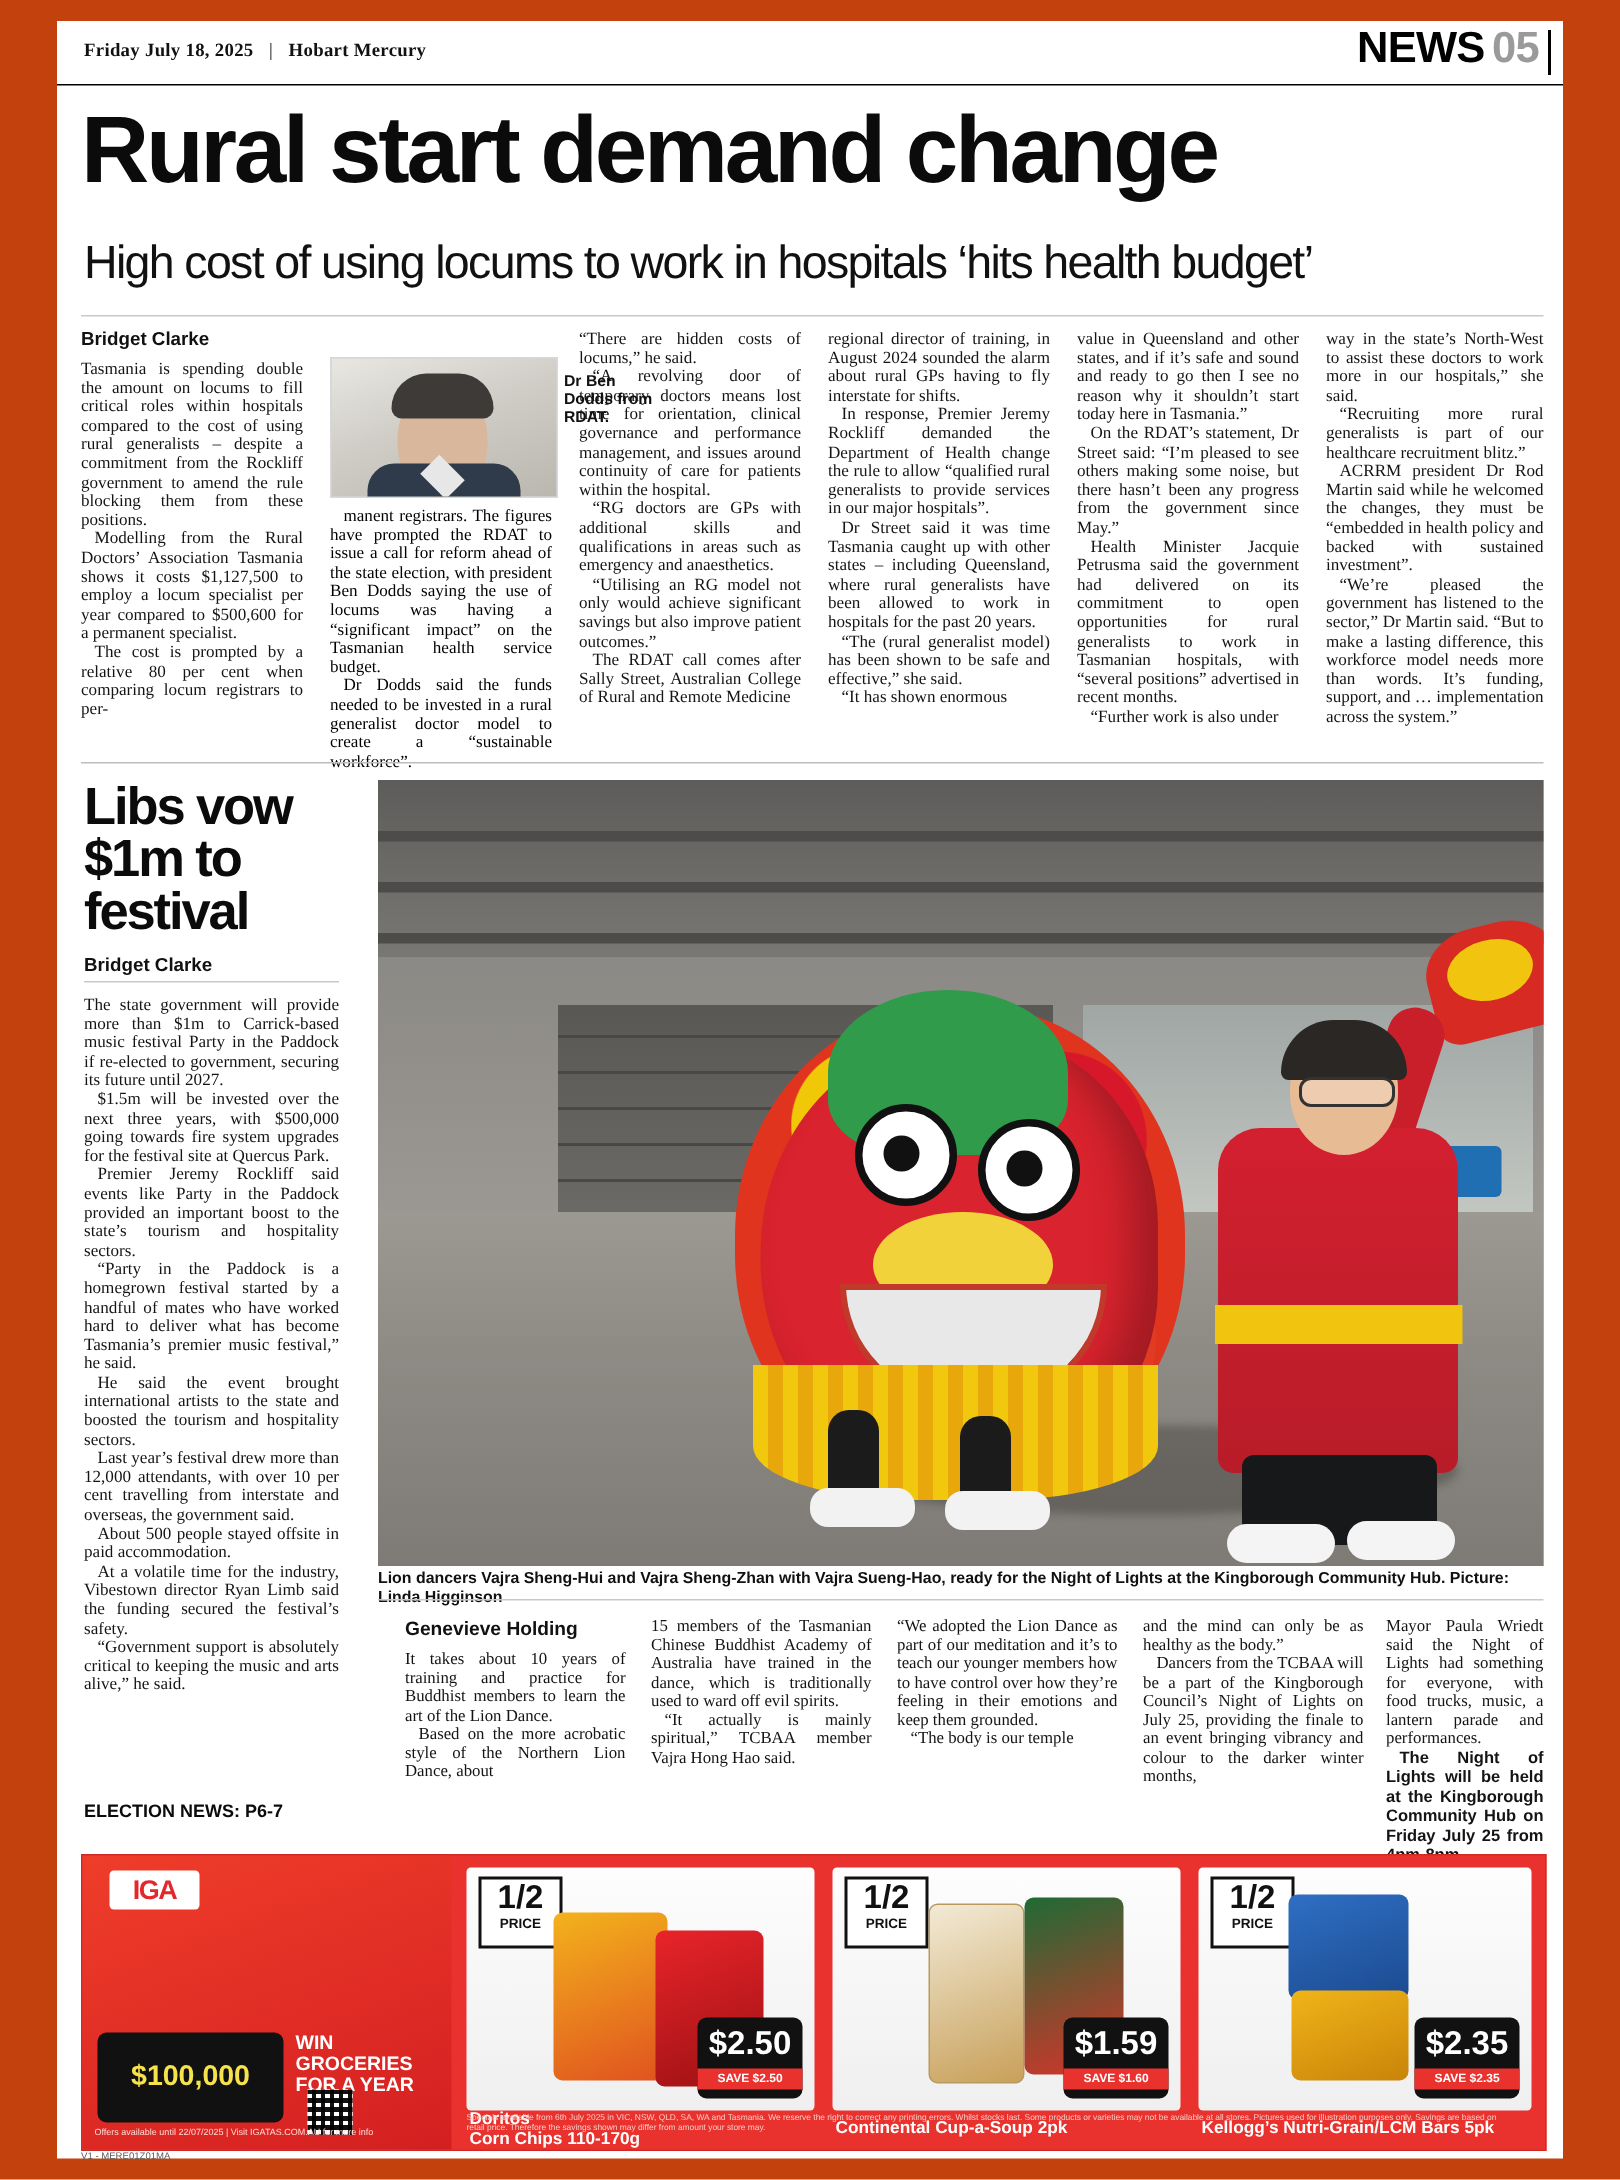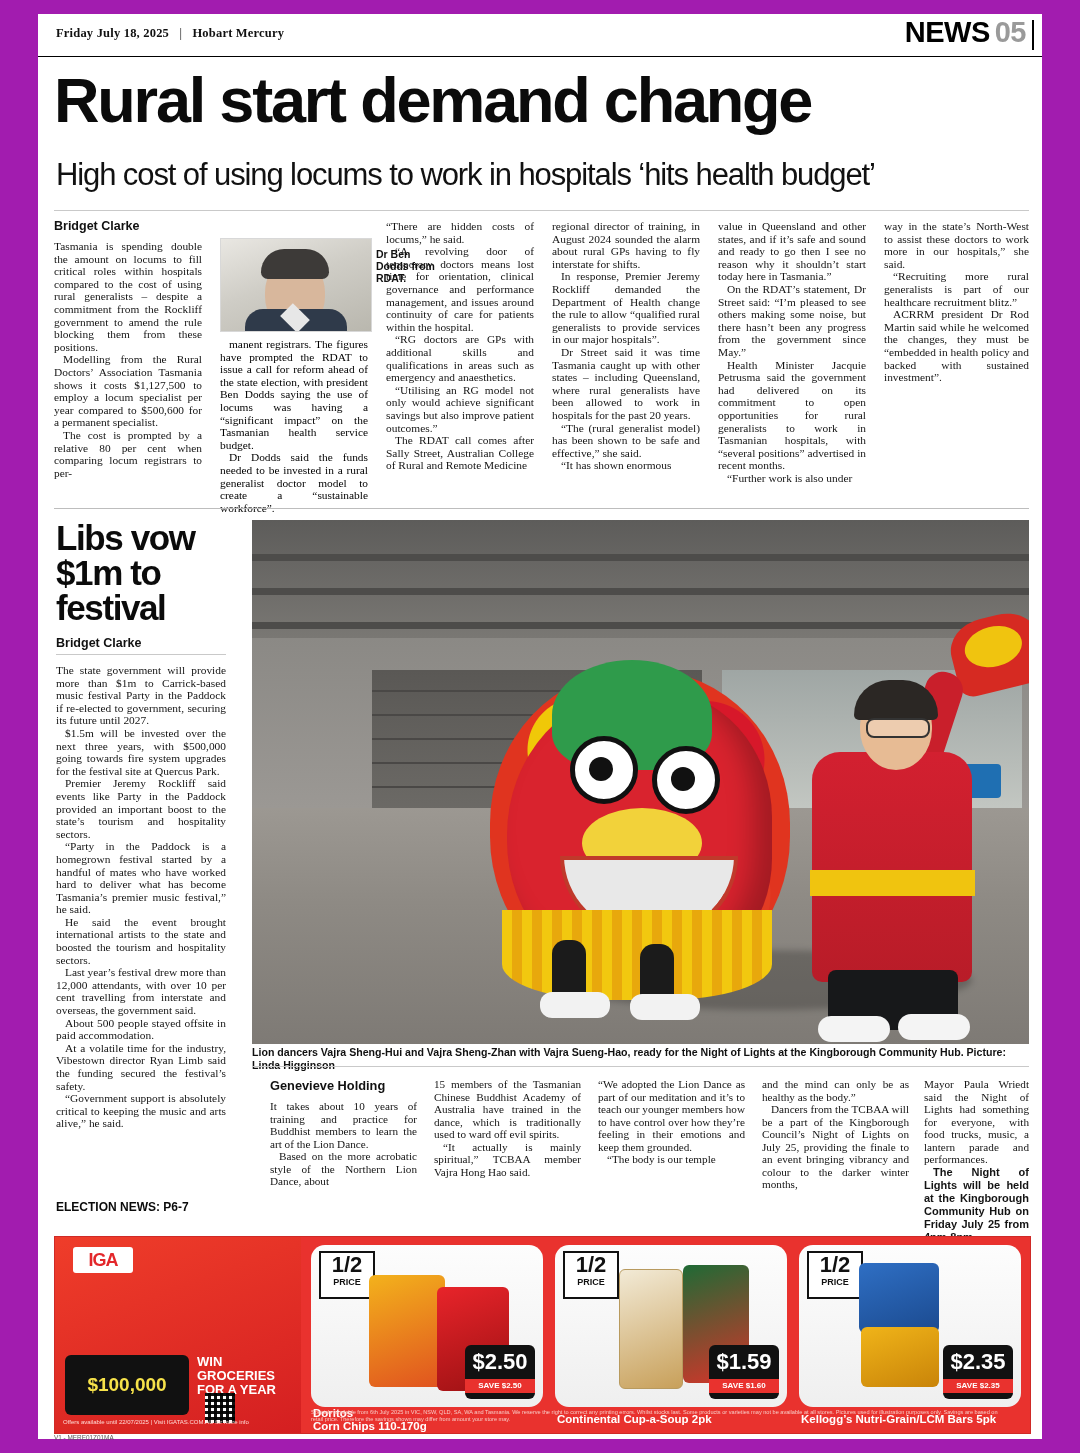--- a/index.html
+++ b/index.html
@@ -1,17 +1,17 @@
 <!DOCTYPE html>
 <html><head>
 <meta charset="utf-8">
 <style>
   html,body{margin:0;padding:0;background:#b8b8b8;}
   body{font-family:"Liberation Serif",serif;}
-  .page{width:1080px;height:1453px;background:#a21caf;position:relative;overflow:hidden;margin:0 auto;}
+  .page{width:1080px;height:1453px;background:#c2410c;position:relative;overflow:hidden;margin:0 auto;}
   .sheet{position:absolute;left:38px;top:14px;width:1004px;height:1425px;background:#ffffff;}
 
   
   .masthead{position:absolute;left:0;top:0;width:1004px;height:42px;border-bottom:1.5px solid #000;}
   .mast-left{position:absolute;left:18px;top:12px;font-family:"Liberation Serif",serif;font-size:12.5px;font-weight:bold;letter-spacing:.2px;color:#111;}
   .mast-left .sep{display:inline-block;margin:0 7px;font-weight:normal;}
   .mast-right{position:absolute;right:16px;top:2px;font-family:"Liberation Sans",sans-serif;font-weight:bold;font-size:29px;letter-spacing:-.5px;color:#000;}
   .mast-right .num{color:#9a9a9a;margin-left:5px;}
   .mast-rule{position:absolute;right:8px;top:6px;width:2px;height:30px;background:#000;}
 
@@ -116,21 +116,21 @@
   
   .ad{position:absolute;left:16px;top:1222px;width:975px;height:196px;background:#e9322e;border:1px solid #cf2a27;overflow:hidden;}
   .ad-left{position:absolute;left:0;top:0;width:246px;height:196px;background:linear-gradient(160deg,#ef3d2a 0%,#d41f21 100%);}
   .iga{position:absolute;left:18px;top:10px;width:60px;height:26px;background:#fff;border-radius:3px;color:#e3272b;font-family:"Liberation Sans",sans-serif;font-weight:bold;font-size:18px;text-align:center;line-height:26px;letter-spacing:-1px;}
   .tassie{position:absolute;left:12px;top:38px;width:230px;font-family:"Liberation Sans",sans-serif;font-weight:bold;font-size:27px;line-height:26px;color:#f6e24a;text-shadow:2px 2px 0 #8c1412;letter-spacing:-1px;}
   .moneycard{position:absolute;left:10px;top:118px;width:124px;height:60px;background:#111;border-radius:6px;color:#f6e24a;font-family:"Liberation Sans",sans-serif;font-weight:bold;font-size:19px;text-align:center;line-height:60px;}
   .wingroc{position:absolute;left:142px;top:118px;width:96px;font-family:"Liberation Sans",sans-serif;font-weight:bold;font-size:13px;line-height:14px;color:#fff;}
   .qr{position:absolute;left:150px;top:156px;width:30px;height:30px;background:
      repeating-linear-gradient(90deg,#fff 0 3px,#111 3px 6px),
      repeating-linear-gradient(0deg,#fff 0 3px,#111 3px 6px);background-blend-mode:multiply;}
-  .prod{position:absolute;top:8px;width:232px;height:162px;background:#fff;border-radius:14px;}
+  .prod{position:absolute;top:8px;width:232px;height:162px;background:#fff;border-radius:3px;}
   .prod.p1{left:256px;background:linear-gradient(180deg,#fdfdfd 0%,#efefef 100%);}
   .prod.p2{left:500px;background:linear-gradient(180deg,#fdfdfd 0%,#efefef 100%);}
   .prod.p3{left:744px;width:222px;background:linear-gradient(180deg,#fdfdfd 0%,#efefef 100%);}
   .half{position:absolute;left:8px;top:6px;width:52px;height:44px;background:#fff;border:2px solid #111;text-align:center;}
   .half b{display:block;font-family:"Liberation Sans",sans-serif;font-weight:bold;font-size:22px;line-height:24px;color:#111;}
   .half i{display:block;font-family:"Liberation Sans",sans-serif;font-style:normal;font-size:9px;font-weight:bold;color:#111;}
   .pricebadge{position:absolute;right:8px;bottom:8px;width:70px;height:54px;background:#111;border-radius:6px;color:#fff;text-align:center;font-family:"Liberation Sans",sans-serif;font-weight:bold;}
   .pricebadge b{display:block;font-size:22px;line-height:34px;padding-top:0;}
   .pricebadge i{display:block;font-style:normal;font-size:8px;background:#e9322e;line-height:14px;}
   .pname{position:absolute;font-family:"Liberation Sans",sans-serif;font-weight:bold;font-size:11.5px;line-height:13px;color:#fff;}
@@ -203,20 +203,21 @@
     <div class="col c5">
       <p class="first">value in Queensland and other states, and if it’s safe and sound and ready to go then I see no reason why it shouldn’t start today here in Tasmania.”</p>
       <p>On the RDAT’s statement, Dr Street said: “I’m pleased to see others making some noise, but there hasn’t been any progress from the government since May.”</p>
       <p>Health Minister Jacquie Petrusma said the government had delivered on its commitment to open opportunities for rural generalists to work in Tasmanian hospitals, with “several positions” advertised in recent months.</p>
       <p>“Further work is also under</p>
     </div>
     <div class="col c6">
       <p class="first">way in the state’s North-West to assist these doctors to work more in our hospitals,” she said.</p>
       <p>“Recruiting more rural generalists is part of our healthcare recruitment blitz.”</p>
       <p>ACRRM president Dr Rod Martin said while he welcomed the changes, they must be “embedded in health policy and backed with sustained investment”.</p>
+      <p>“We’re pleased the government has listened to the sector,” Dr Martin said. “But to make a lasting difference, this workforce model needs more than words. It’s funding, support, and … implementation across the system.”</p>
     </div>
   </div>
 
   <div class="hr-mid"></div>
 
   <div class="s2head">Libs vow $1m to festival</div>
   <div class="s2byline">Bridget Clarke</div>
   <div class="s2rule"></div>
   <div class="s2body">
     <p class="first">The state government will provide more than $1m to Carrick-based music festival Party in the Paddock if re-elected to government, securing its future until 2027.</p>

